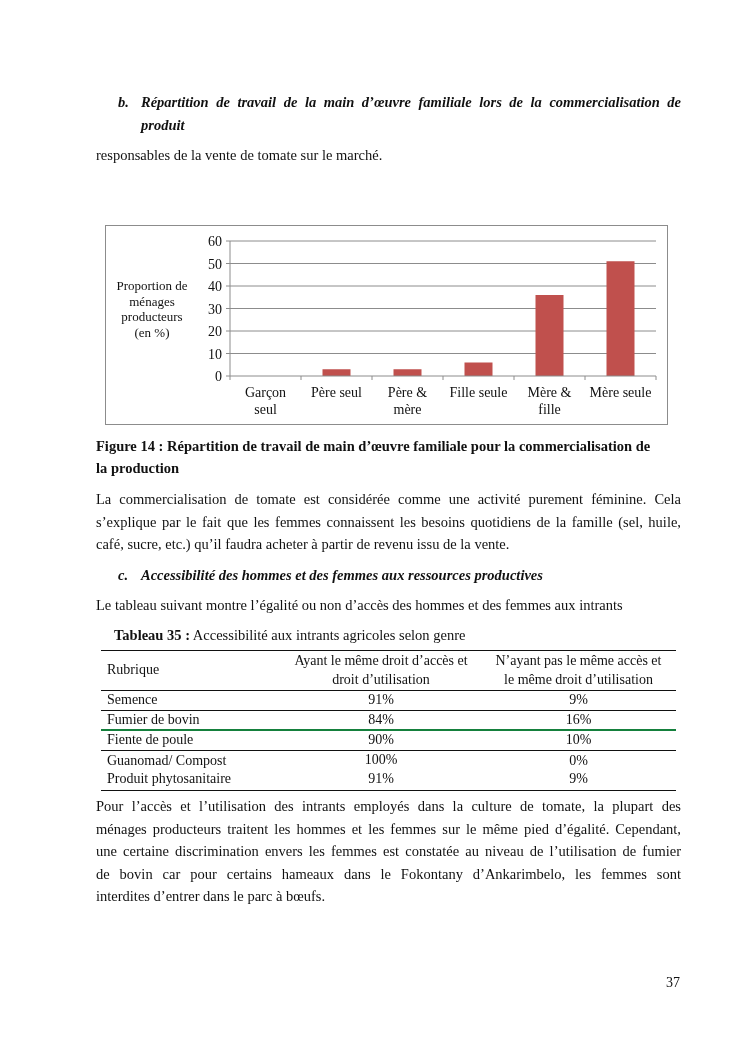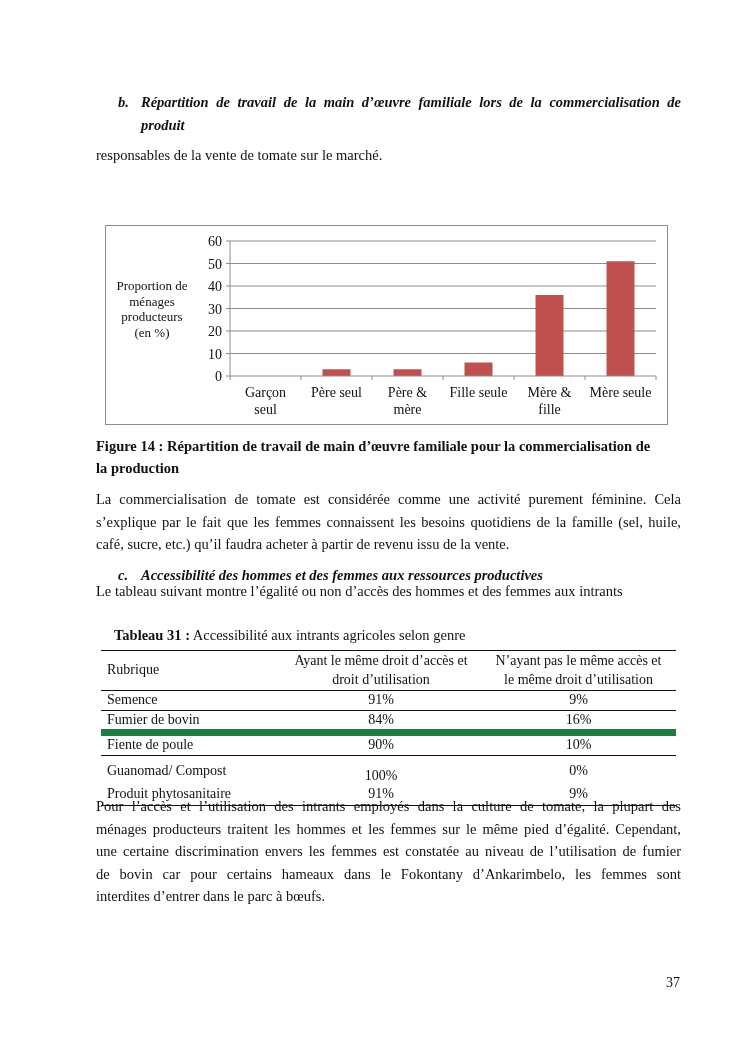--- a/index.html
+++ b/index.html
@@ -105,24 +105,24 @@
 <div class="para" style="top:488px;">
   <span class="just-line">La commercialisation de tomate est considérée comme une activité purement féminine. Cela</span>
   <span class="just-line">s’explique par le fait que les femmes connaissent les besoins quotidiens de la famille (sel, huile,</span>
   <span style="display:block;">café, sucre, etc.) qu’il faudra acheter à partir de revenu issu de la vente.</span>
 </div>
 
 <div class="abs heading" style="left:118px; top:564px; line-height:22px;">
   <span style="display:inline-block; width:23px;">c.</span><span>Accessibilité des hommes et des femmes aux ressources productives</span>
 </div>
 
-<div class="para" style="top:580px;">Le tableau suivant montre l’égalité ou non d’accès des hommes et des femmes aux intrants</div>
+<div class="para" style="top:594px;">Le tableau suivant montre l’égalité ou non d’accès des hommes et des femmes aux intrants</div>
 
 <div class="abs" style="left:114px; top:625px; line-height:20px;">
-  <span style="font-weight:bold;">Tableau 31 :</span><span> Accessibilité aux intrants agricoles selon genre</span>
+  <span style="font-weight:bold;">Tableau 35 :</span><span> Accessibilité aux intrants agricoles selon genre</span>
 </div>
 
 <table class="tbl" style="top:650px;">
   <colgroup>
       <col style="width:180px">
       <col style="width:200px">
       <col style="width:195px">
     </colgroup>
   <tbody>
       <tr style="border-top:1.5px solid #111; border-bottom:1.5px solid #111;">
@@ -134,33 +134,33 @@
     <td style="text-align:center; padding-top:1px; padding-bottom:1px;">
       <span style="display:block;">N’ayant pas le même accès et</span>
       <span style="display:block;">le même droit d’utilisation</span>
     </td>
   </tr>
   <tr style="border-bottom:1px solid #111;">
     <td>Semence</td>
     <td style="text-align:center;">91%</td>
     <td style="text-align:center;">9%</td>
   </tr>
-  <tr style="border-bottom:7px solid #15803d;">
+  <tr style="border-bottom:2px solid #15803d;">
     <td>Fumier de bovin</td>
     <td style="text-align:center;">84%</td>
     <td style="text-align:center;">16%</td>
   </tr>
   <tr style="border-bottom:1px solid #111;">
     <td>Fiente de poule</td>
     <td style="text-align:center;">90%</td>
     <td style="text-align:center;">10%</td>
   </tr>
   <tr>
     <td style="padding-top:1px;">Guanomad/ Compost</td>
-    <td style="text-align:center; padding-top:11px;">100%</td>
+    <td style="text-align:center; padding-top:0;">100%</td>
     <td style="text-align:center; padding-top:1px;">0%</td>
   </tr>
   <tr style="border-bottom:1.5px solid #111;">
     <td style="padding-bottom:1px;">Produit phytosanitaire</td>
     <td style="text-align:center; padding-bottom:1px;">91%</td>
     <td style="text-align:center; padding-bottom:1px;">9%</td>
   </tr>
 </tbody>
   </table>
 

